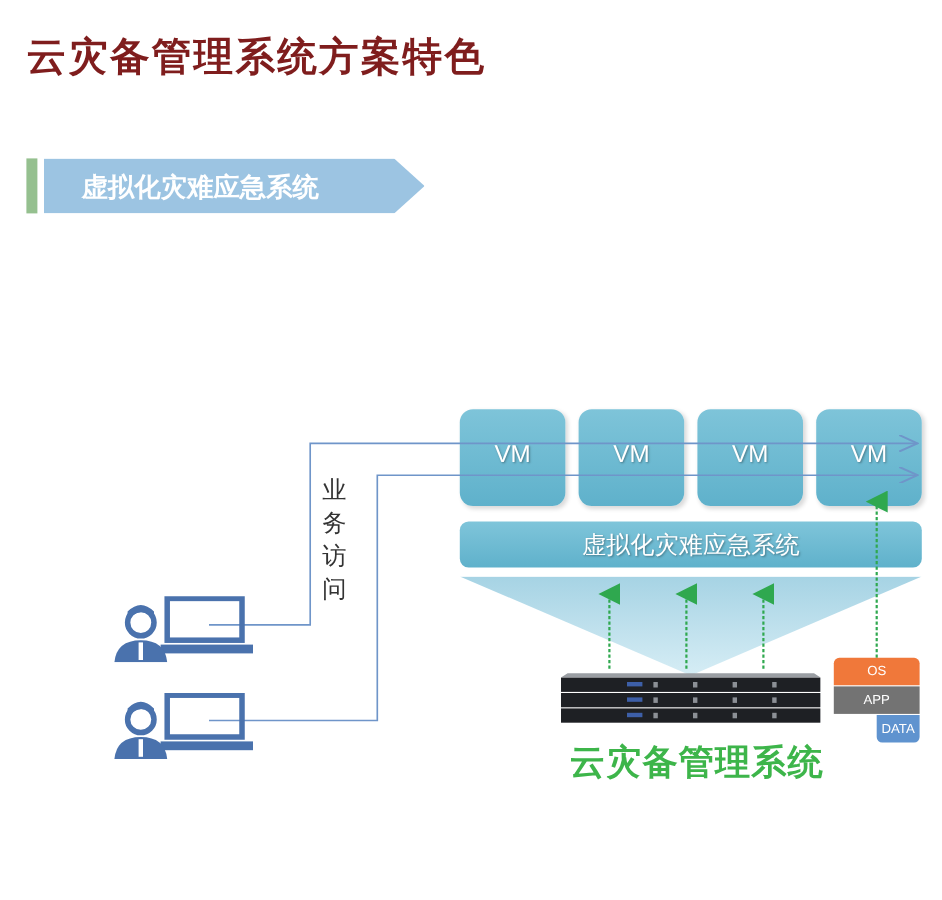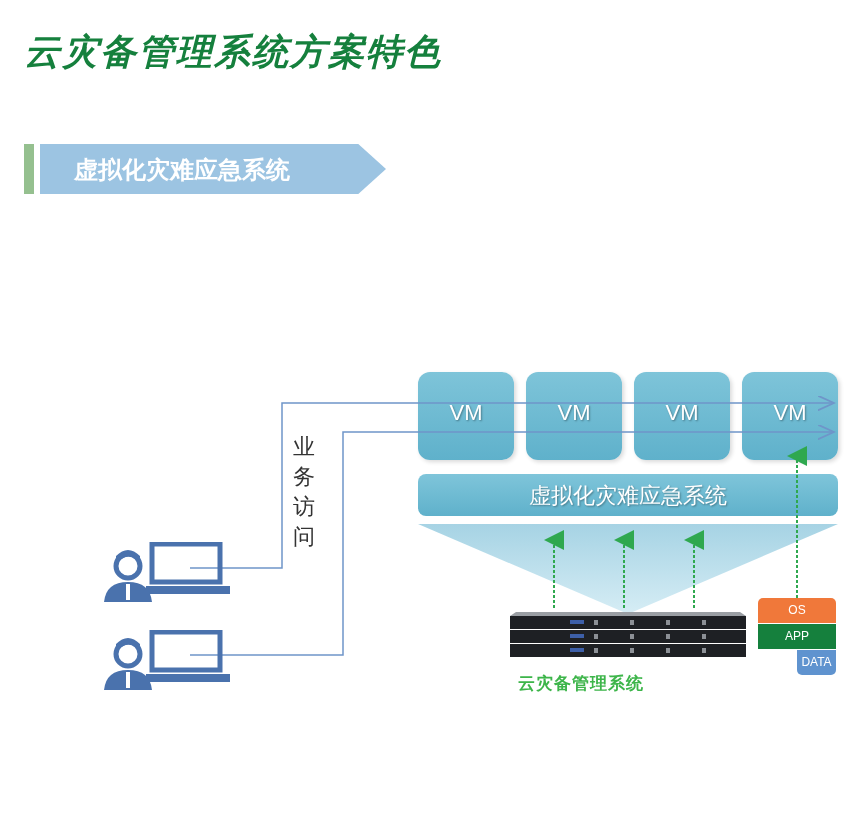--- a/index.html
+++ b/index.html
@@ -1,36 +1,36 @@
 <!DOCTYPE html>
 <html><head>
 <meta charset="utf-8">
 <style>
   html,body{margin:0;padding:0;background:#ffffff;}
   body{width:856px;height:818px;position:relative;overflow:hidden;font-family:"DejaVu Sans","Liberation Sans",sans-serif;}
-  .page-title{position:absolute;left:24px;top:28px;font-size:36px;font-weight:bold;color:#15803d;letter-spacing:2px;margin:0;font-style:italic;}
+  .page-title{position:absolute;left:24px;top:28px;font-size:36px;font-weight:bold;color:#7f1d1d;letter-spacing:2px;margin:0;}
   .section-header{position:absolute;left:24px;top:144px;height:50px;width:362px;}
   .section-bar-green{position:absolute;left:0;top:0;width:10px;height:50px;background:#95c08f;}
   .section-bar-blue{position:absolute;left:16px;top:0;width:346px;height:50px;background:#9cc4e2;clip-path:polygon(0 0,92% 0,100% 50%,92% 100%,0 100%);}
   .section-text{position:absolute;left:50px;top:10px;font-size:24px;font-weight:bold;color:#ffffff;white-space:nowrap;}
   .diagram{position:absolute;left:0;top:0;width:788px;height:818px;}
   .vm-box{position:absolute;top:372px;width:96px;height:88px;border-radius:12px;background:linear-gradient(180deg,#7ec4d9 0%,#5fb1cb 100%);box-shadow:2px 2px 4px rgba(0,0,0,0.15);}
   .vm-label{position:absolute;left:0;right:0;top:28px;text-align:center;font-size:22px;color:#ffffff;font-family:"Liberation Sans",sans-serif;text-shadow:1px 1px 2px rgba(0,0,0,0.35);}
   .dr-bar{position:absolute;left:418px;top:474px;width:420px;height:42px;border-radius:8px;background:linear-gradient(180deg,#7fc5da 0%,#5fb1cb 100%);}
   .dr-bar-text{position:absolute;left:0;right:0;top:7px;text-align:center;font-size:22px;color:#ffffff;text-shadow:1px 1px 2px rgba(0,0,0,0.35);}
   .funnel{position:absolute;left:418px;top:524px;width:420px;height:90px;background:linear-gradient(180deg,#a6d3e4 0%,#d6edf5 100%);clip-path:polygon(0 0,100% 0,50% 100%);}
   .access-label{position:absolute;left:292px;top:432px;width:24px;font-size:22px;line-height:30px;color:#333;text-align:center;}
   .user-icon{position:absolute;width:130px;height:60px;}
   .server{position:absolute;left:510px;top:608px;width:236px;height:50px;}
   .stack{position:absolute;left:758px;top:598px;width:78px;}
   .stack-item{height:25px;text-align:center;color:#fff;font-family:"Liberation Sans",sans-serif;font-size:12px;line-height:25px;margin-bottom:1px;}
   .stack-os{background:#f0783a;border-radius:5px 5px 0 0;}
-  .stack-app{background:#15803d;}
+  .stack-app{background:#737373;}
   .stack-data{background:#5f93cf;border-radius:0 0 5px 5px;margin-left:39px;}
-  .system-label{position:absolute;left:518px;top:672px;font-size:17px;font-weight:bold;color:#3db54a;white-space:nowrap;letter-spacing:1px;}
+  .system-label{position:absolute;left:518px;top:672px;font-size:32px;font-weight:bold;color:#3db54a;white-space:nowrap;letter-spacing:1px;}
 </style>
 </head>
 <body>
 
 <h1 class="page-title">云灾备管理系统方案特色</h1>
 
 <div class="section-header">
   <div class="section-bar-green"></div>
   <div class="section-bar-blue"></div>
   <div class="section-text">虚拟化灾难应急系统</div>

